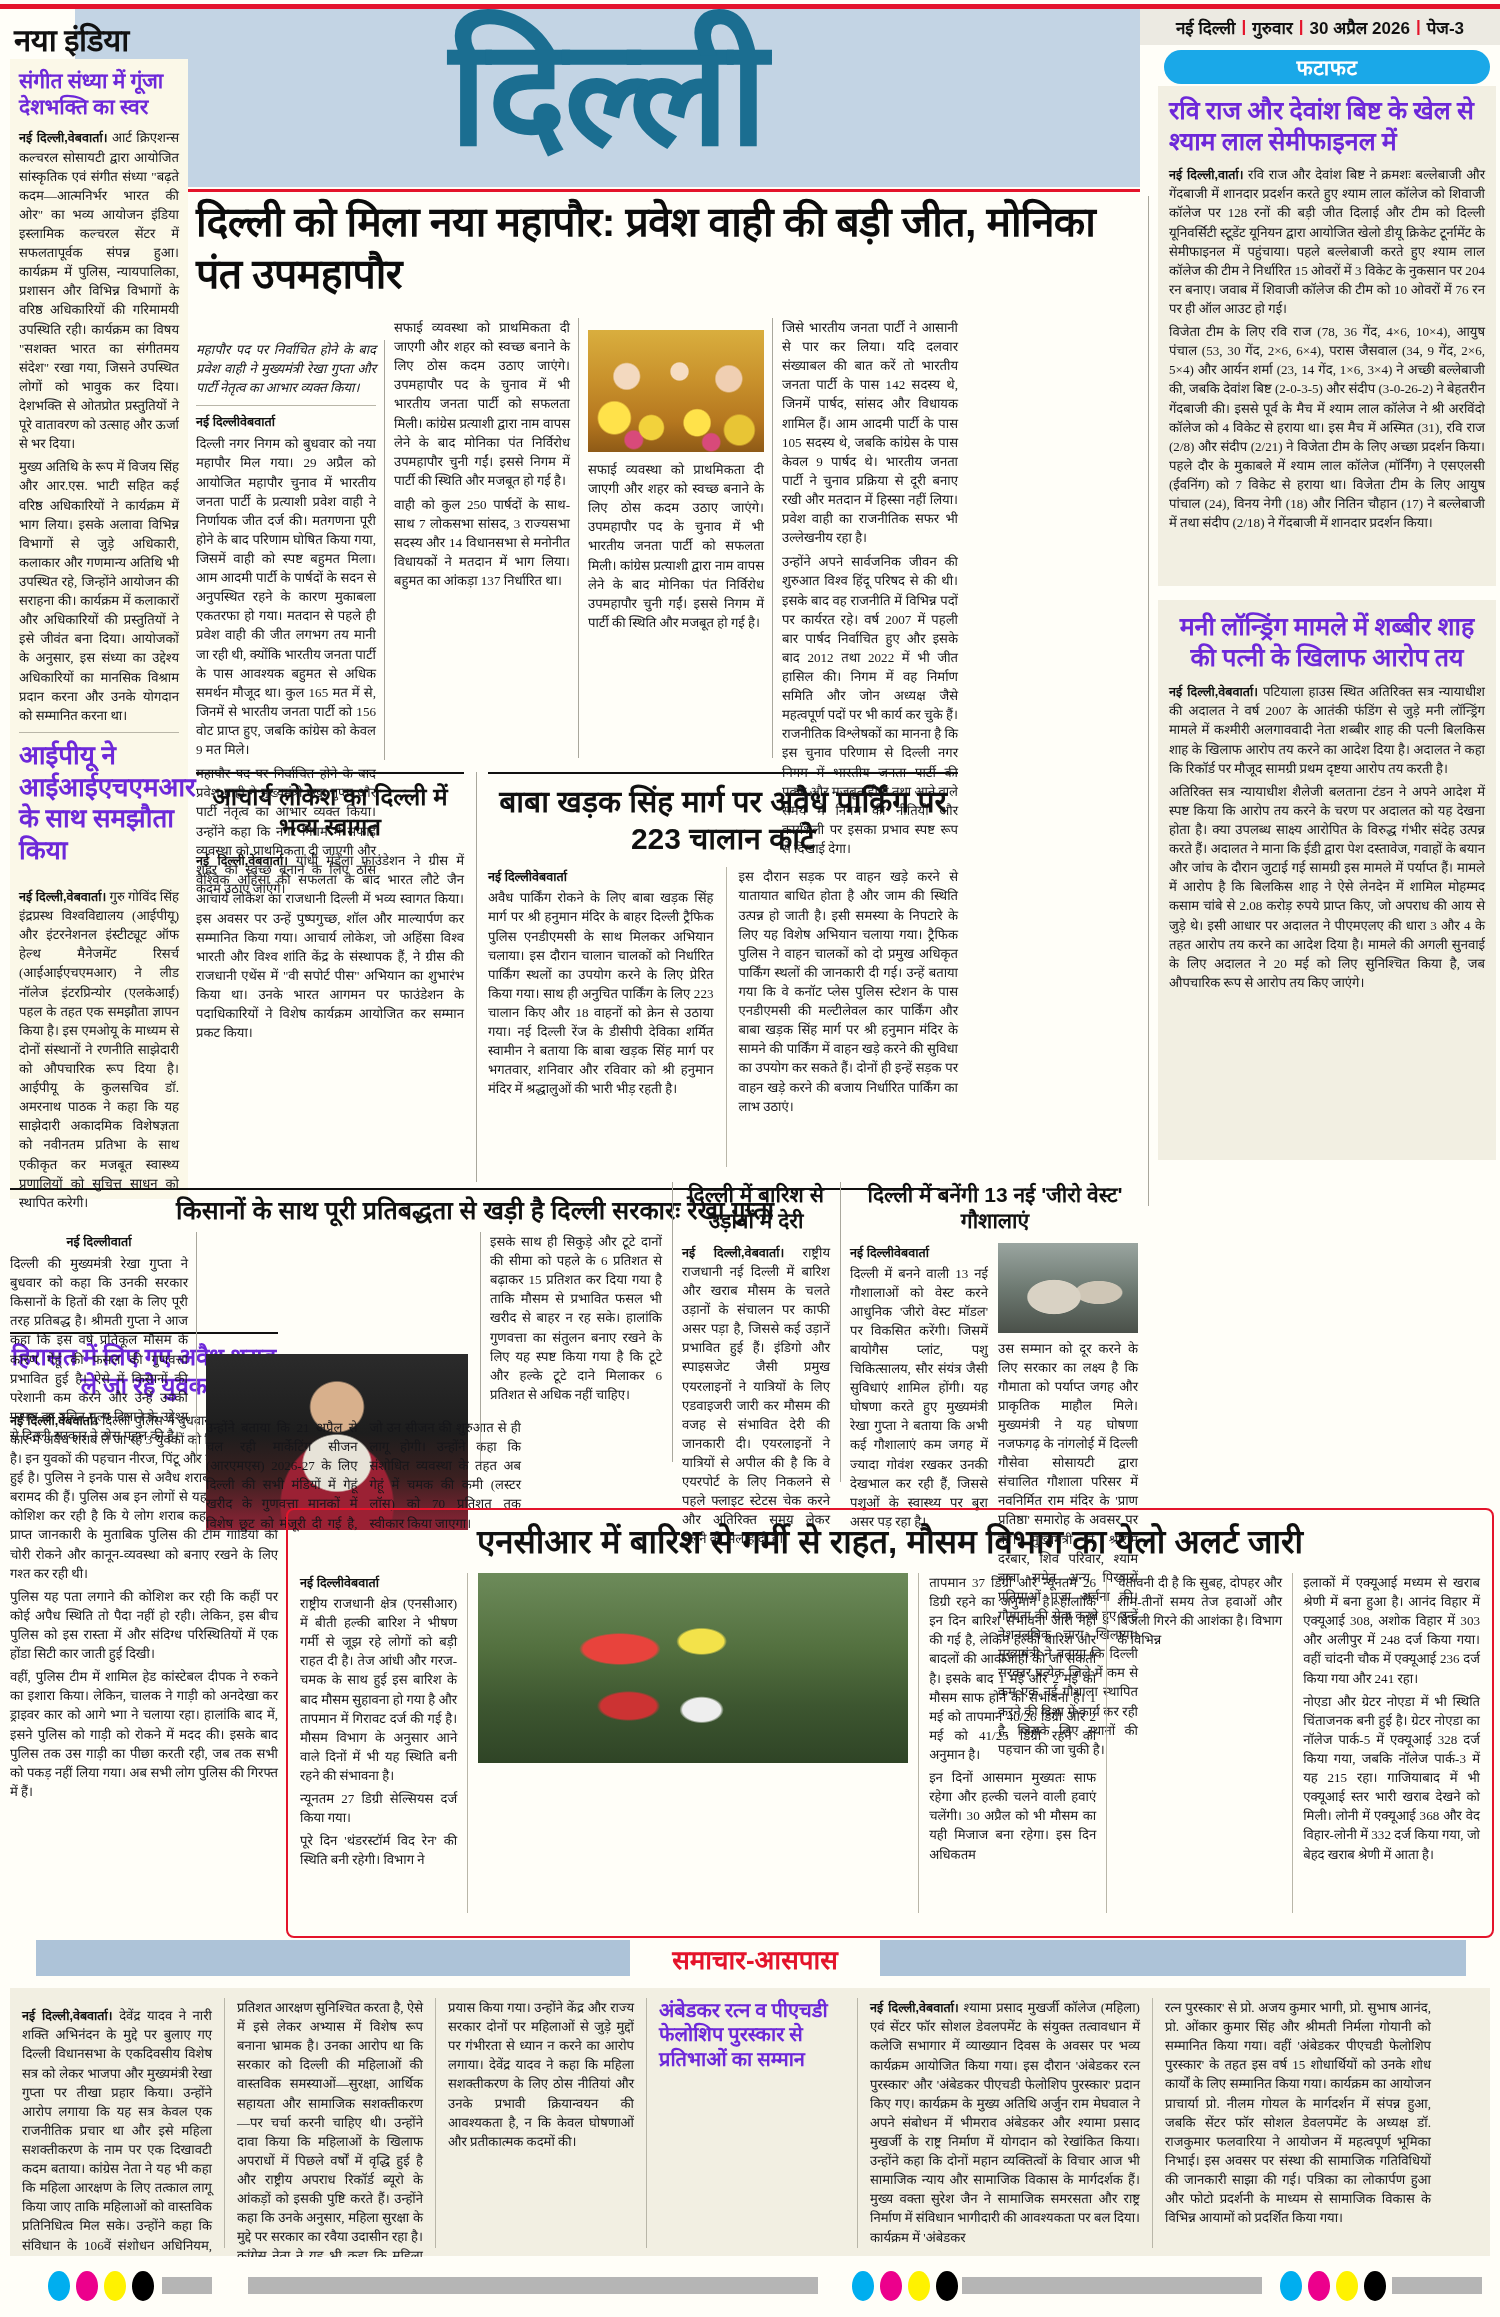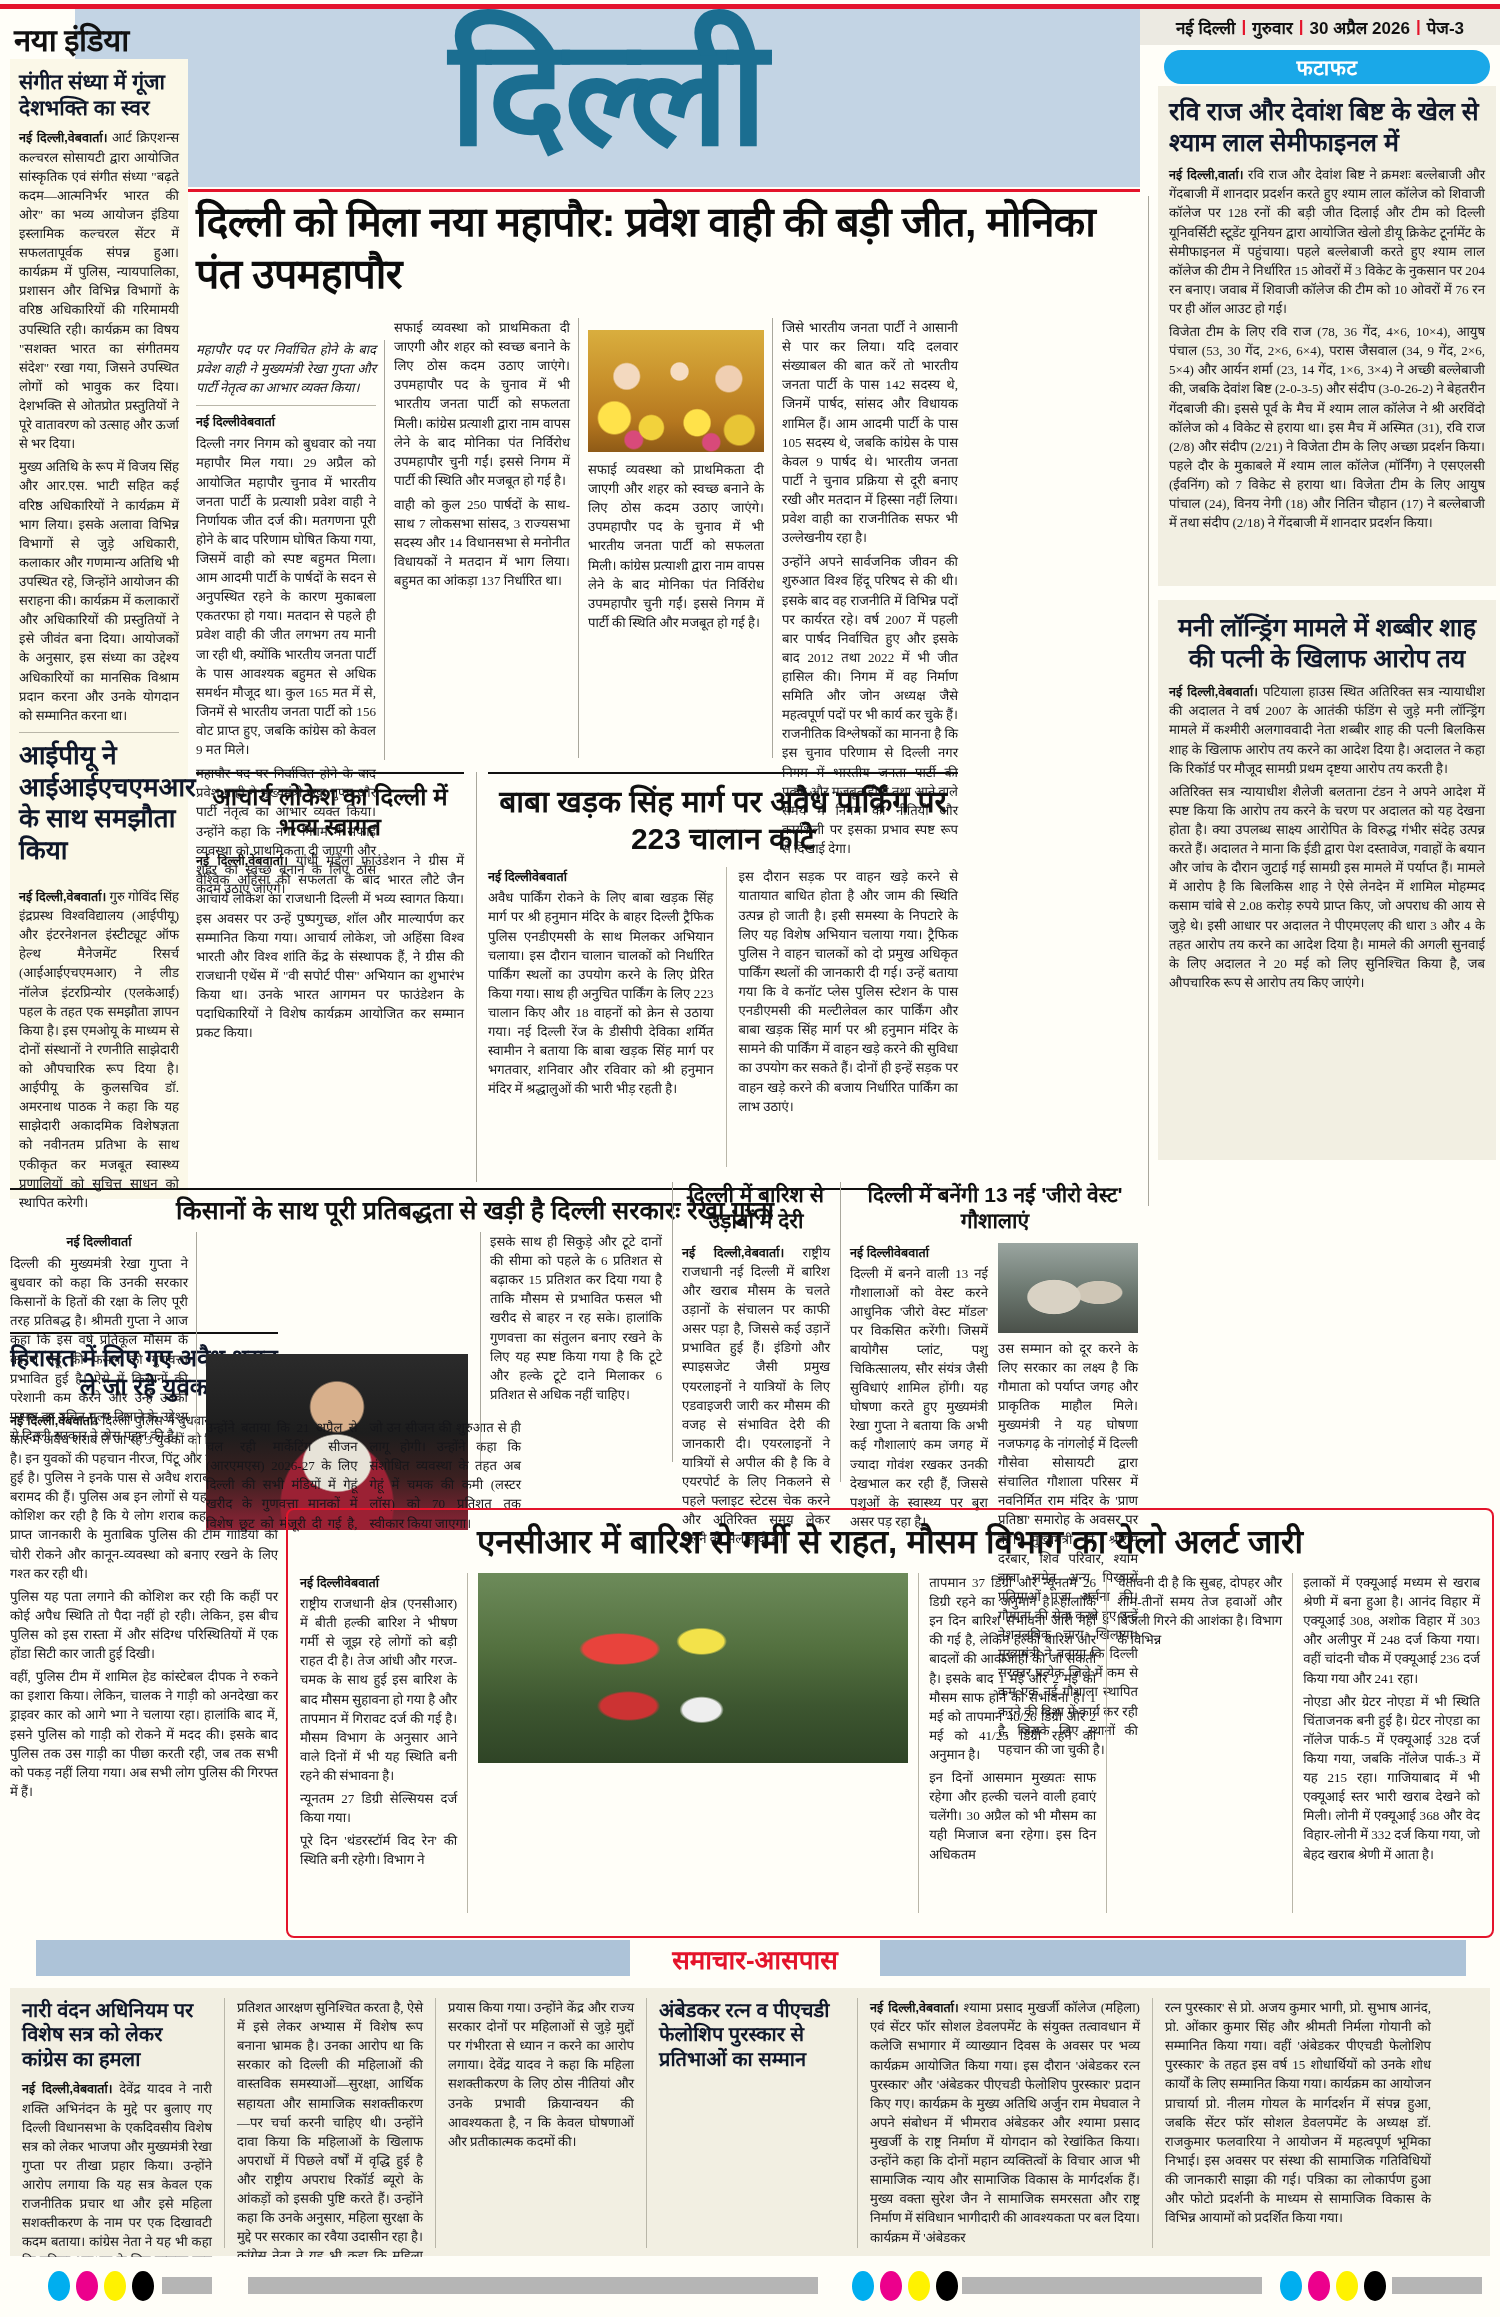--- a/index.html
+++ b/index.html
@@ -60,23 +60,23 @@
     position: absolute; left: 180px; top: 189px;
     width: 960px; height: 3px; background: #e4142b;
   }
 
   
   .box { position: absolute; }
   .cream { background: #fbf8e8; }
   .cream2 { background: #f2efe2; }
 
   .hl {
-    font-family: Liberation Sans, sans-serif;
-    font-weight: bold;
-    color: #0f172a;
+    font-family: Liberation Serif, serif;
+    font-weight: bold;
+    color: #6d28d9;
     line-height: 1.22;
   }
   .body {
     font-family: "Liberation Serif", serif;
     font-size: 13.1px;
     line-height: 1.46;
     color: #16161a;
     text-align: justify;
     hyphens: auto;
   }
@@ -409,21 +409,20 @@
   </div>
 
   <div class="box" style="left:36px; top:1940px; width:1430px; height:36px; background:#adc3d8;"></div>
   <div class="box" style="left:630px; top:1938px; width:250px; height:42px; background:#fffef8; display:flex; align-items:center; justify-content:center;">
     <span style="font-family:'Liberation Sans',sans-serif;font-weight:bold;font-size:26px;color:#e4142b;">समाचार-आसपास</span>
   </div>
 
   <div class="box cream2" style="left:10px; top:1988px; width:1480px; height:268px; padding:10px 12px;">
     <div style="display:flex; gap:12px;">
       <div style="width:190px;">
-        <div class="hl" style="font-size:20px;">नारी वंदन अधिनियम पर विशेष सत्र को लेकर कांग्रेस का हमला</div>
         <div class="body" style="margin-top:8px;">
           <span class="dl">नई दिल्ली,वेबवार्ता।</span>
           <span>देवेंद्र यादव ने नारी शक्ति अभिनंदन के मुद्दे पर बुलाए गए दिल्ली विधानसभा के एकदिवसीय विशेष सत्र को लेकर भाजपा और मुख्यमंत्री रेखा गुप्ता पर तीखा प्रहार किया। उन्होंने आरोप लगाया कि यह सत्र केवल एक राजनीतिक प्रचार था और इसे महिला सशक्तीकरण के नाम पर एक दिखावटी कदम बताया। कांग्रेस नेता ने यह भी कहा कि महिला आरक्षण के लिए तत्काल लागू किया जाए ताकि महिलाओं को वास्तविक प्रतिनिधित्व मिल सके। उन्होंने कहा कि संविधान के 106वें संशोधन अधिनियम, जो लोकसभा और राज्य विधानसभाओं में महिलाओं के लिए 33</span>
         </div>
       </div>
       <div class="rule-v" style="height:250px;"></div>
       <div style="width:186px;">
         <div class="body">प्रतिशत आरक्षण सुनिश्चित करता है, ऐसे में इसे लेकर अभ्यास में विशेष रूप बनाना भ्रामक है। उनका आरोप था कि सरकार को दिल्ली की महिलाओं की वास्तविक समस्याओं—सुरक्षा, आर्थिक सहायता और सामाजिक सशक्तीकरण—पर चर्चा करनी चाहिए थी। उन्होंने दावा किया कि महिलाओं के खिलाफ अपराधों में पिछले वर्षों में वृद्धि हुई है और राष्ट्रीय अपराध रिकॉर्ड ब्यूरो के आंकड़ों को इसकी पुष्टि करते हैं। उन्होंने कहा कि उनके अनुसार, महिला सुरक्षा के मुद्दे पर सरकार का रवैया उदासीन रहा है। कांग्रेस नेता ने यह भी कहा कि महिला आरक्षण के लिए तत्काल प्रभाव से लागू किया जाए ताकि महिलाओं को केवल राजनीतिक संदेश देने के</div>
       </div>
       <div class="rule-v" style="height:250px;"></div>

